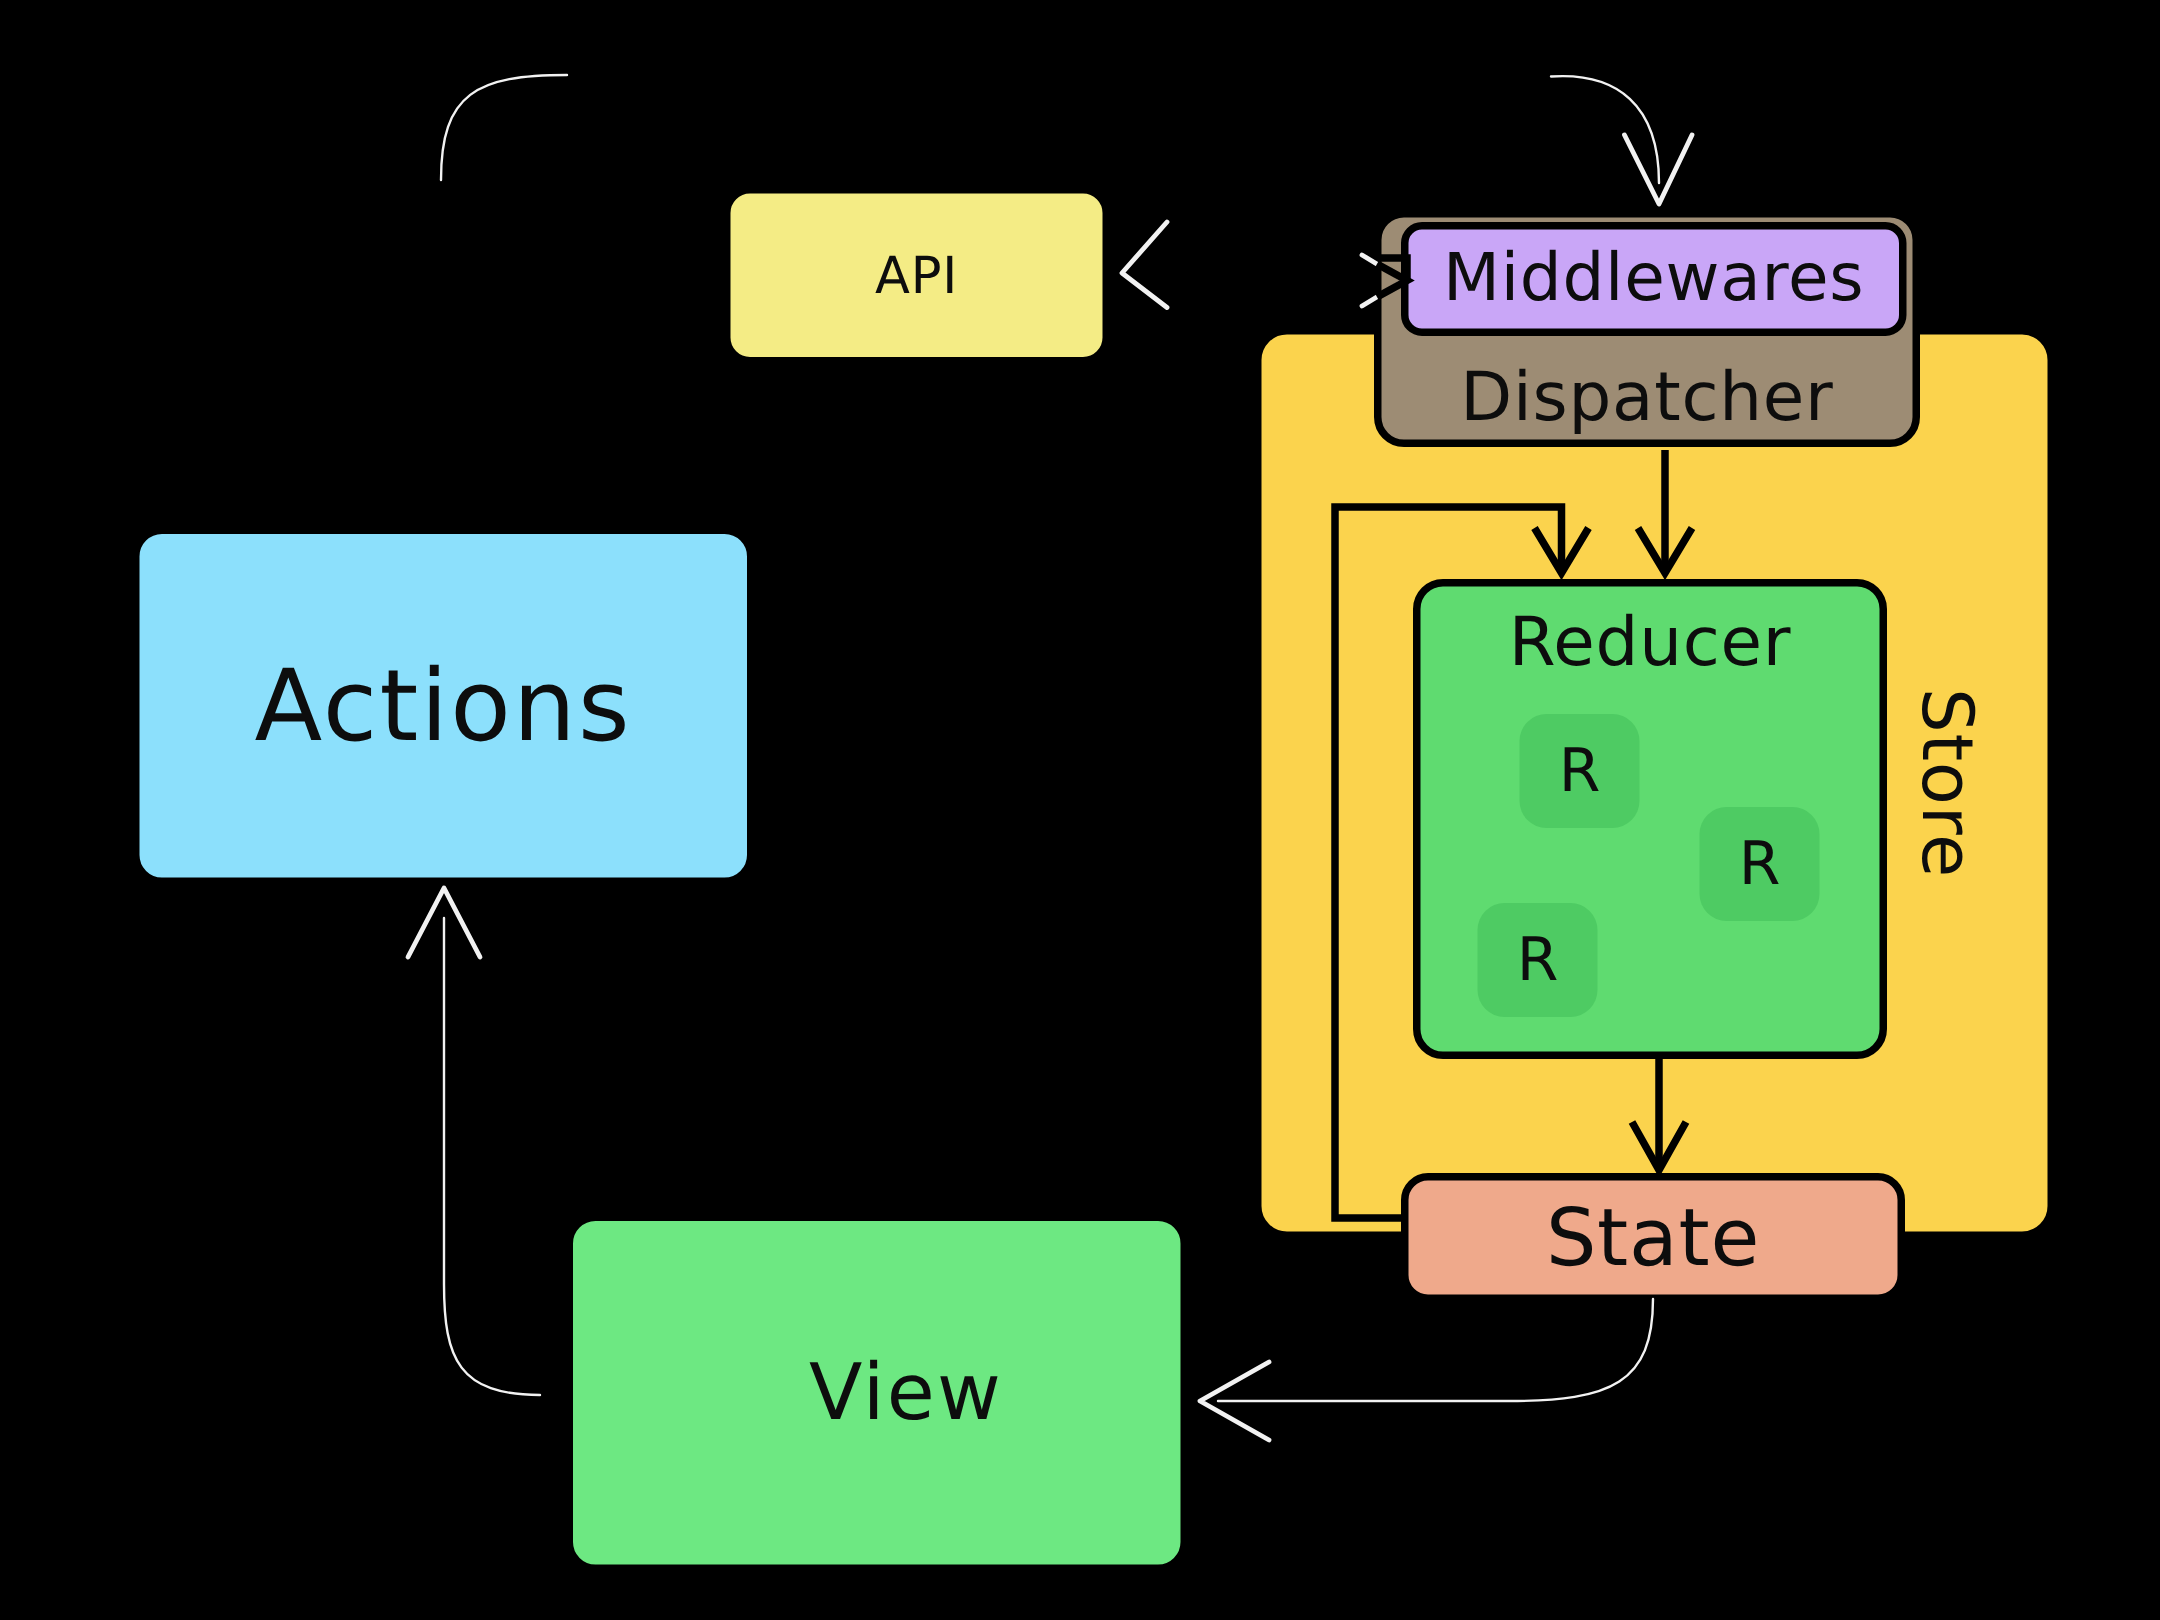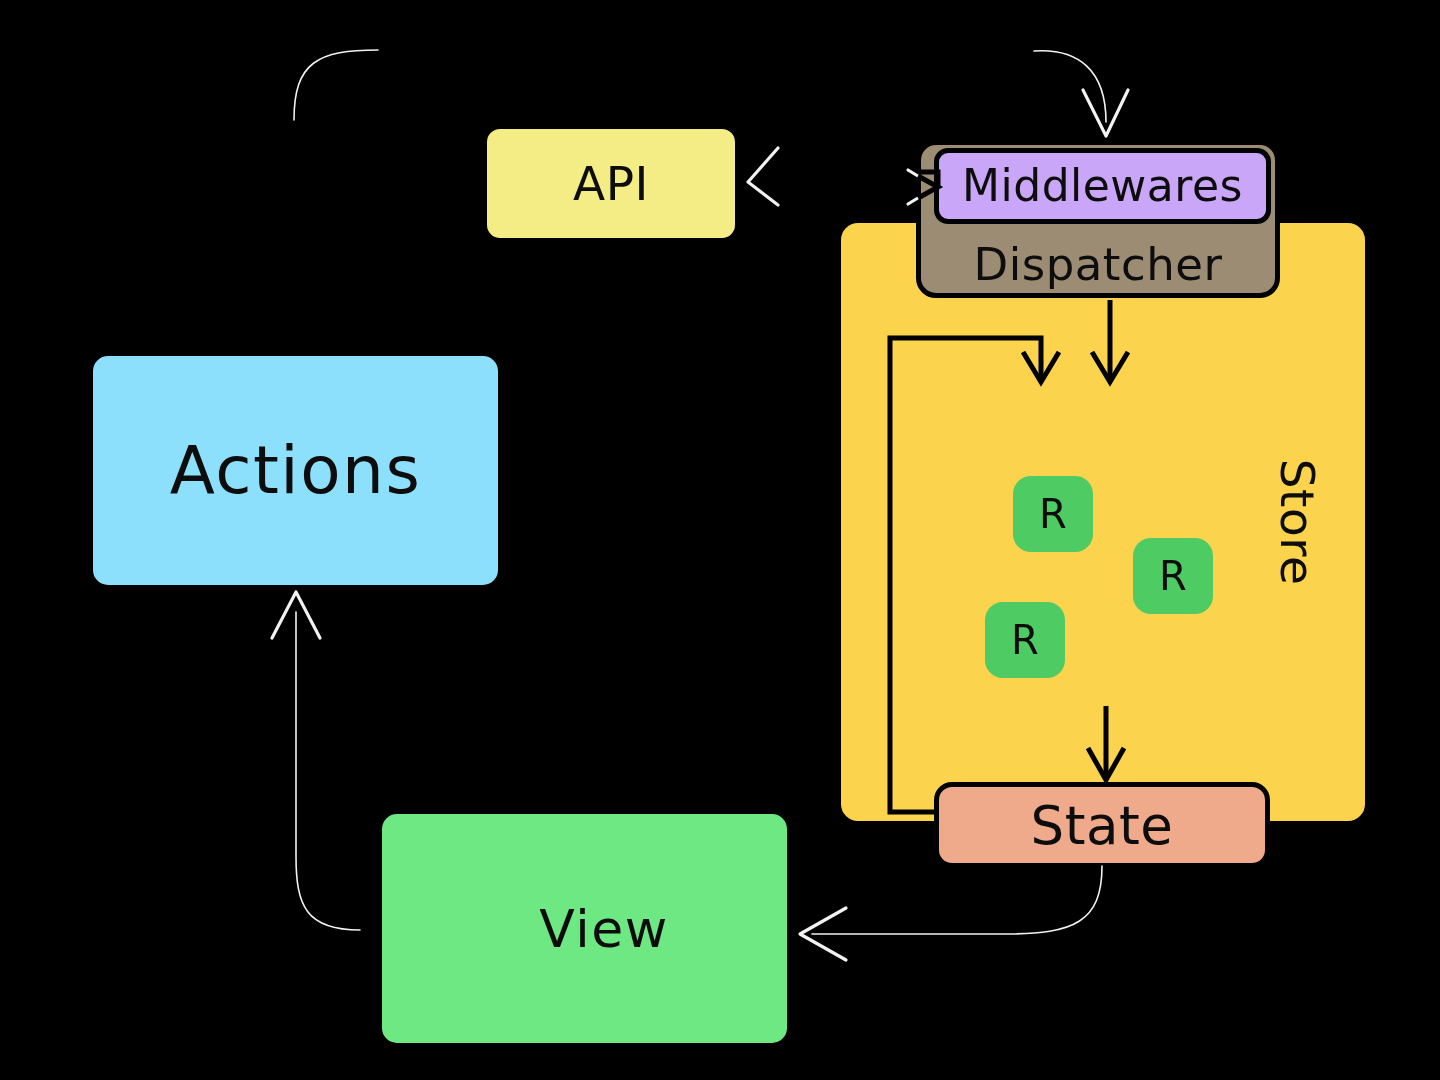--- a/index.html
+++ b/index.html
@@ -99,21 +99,21 @@
     border-radius: 18px;
     z-index: 5;
   }
   #state-label { font-size: 53px; }
   #node-api {
     left: 482px; top: 124px; width: 258px; height: 119px;
     background: #F4EC85;
     border-radius: 18px;
     z-index: 3;
   }
-  #api-label { font-size: 47px; }
+  #api-label { font-size: 34px; }
   #node-actions {
     left: 88px; top: 351px; width: 415px; height: 239px;
     background: #8CE0FC;
     border-radius: 20px;
     z-index: 3;
   }
   #actions-label { font-size: 66px; letter-spacing: 1.5px; }
   #node-view {
     left: 377px; top: 809px; width: 415px; height: 239px;
     background: #6DE882;
@@ -188,20 +188,23 @@
   </div>
 
   <div class="node" id="node-dispatcher">
     <span id="dispatcher-label">Dispatcher</span>
   </div>
 
   <div class="node" id="node-middlewares">
     <span id="middlewares-label">Middlewares</span>
   </div>
 
+  <div class="node" id="node-reducer">
+    <span id="reducer-label">Reducer</span>
+  </div>
 
   <div class="r-box" id="r-box-0">
     <span>R</span>
   </div>
   <div class="r-box" id="r-box-1">
     <span>R</span>
   </div>
   <div class="r-box" id="r-box-2">
     <span>R</span>
   </div>

